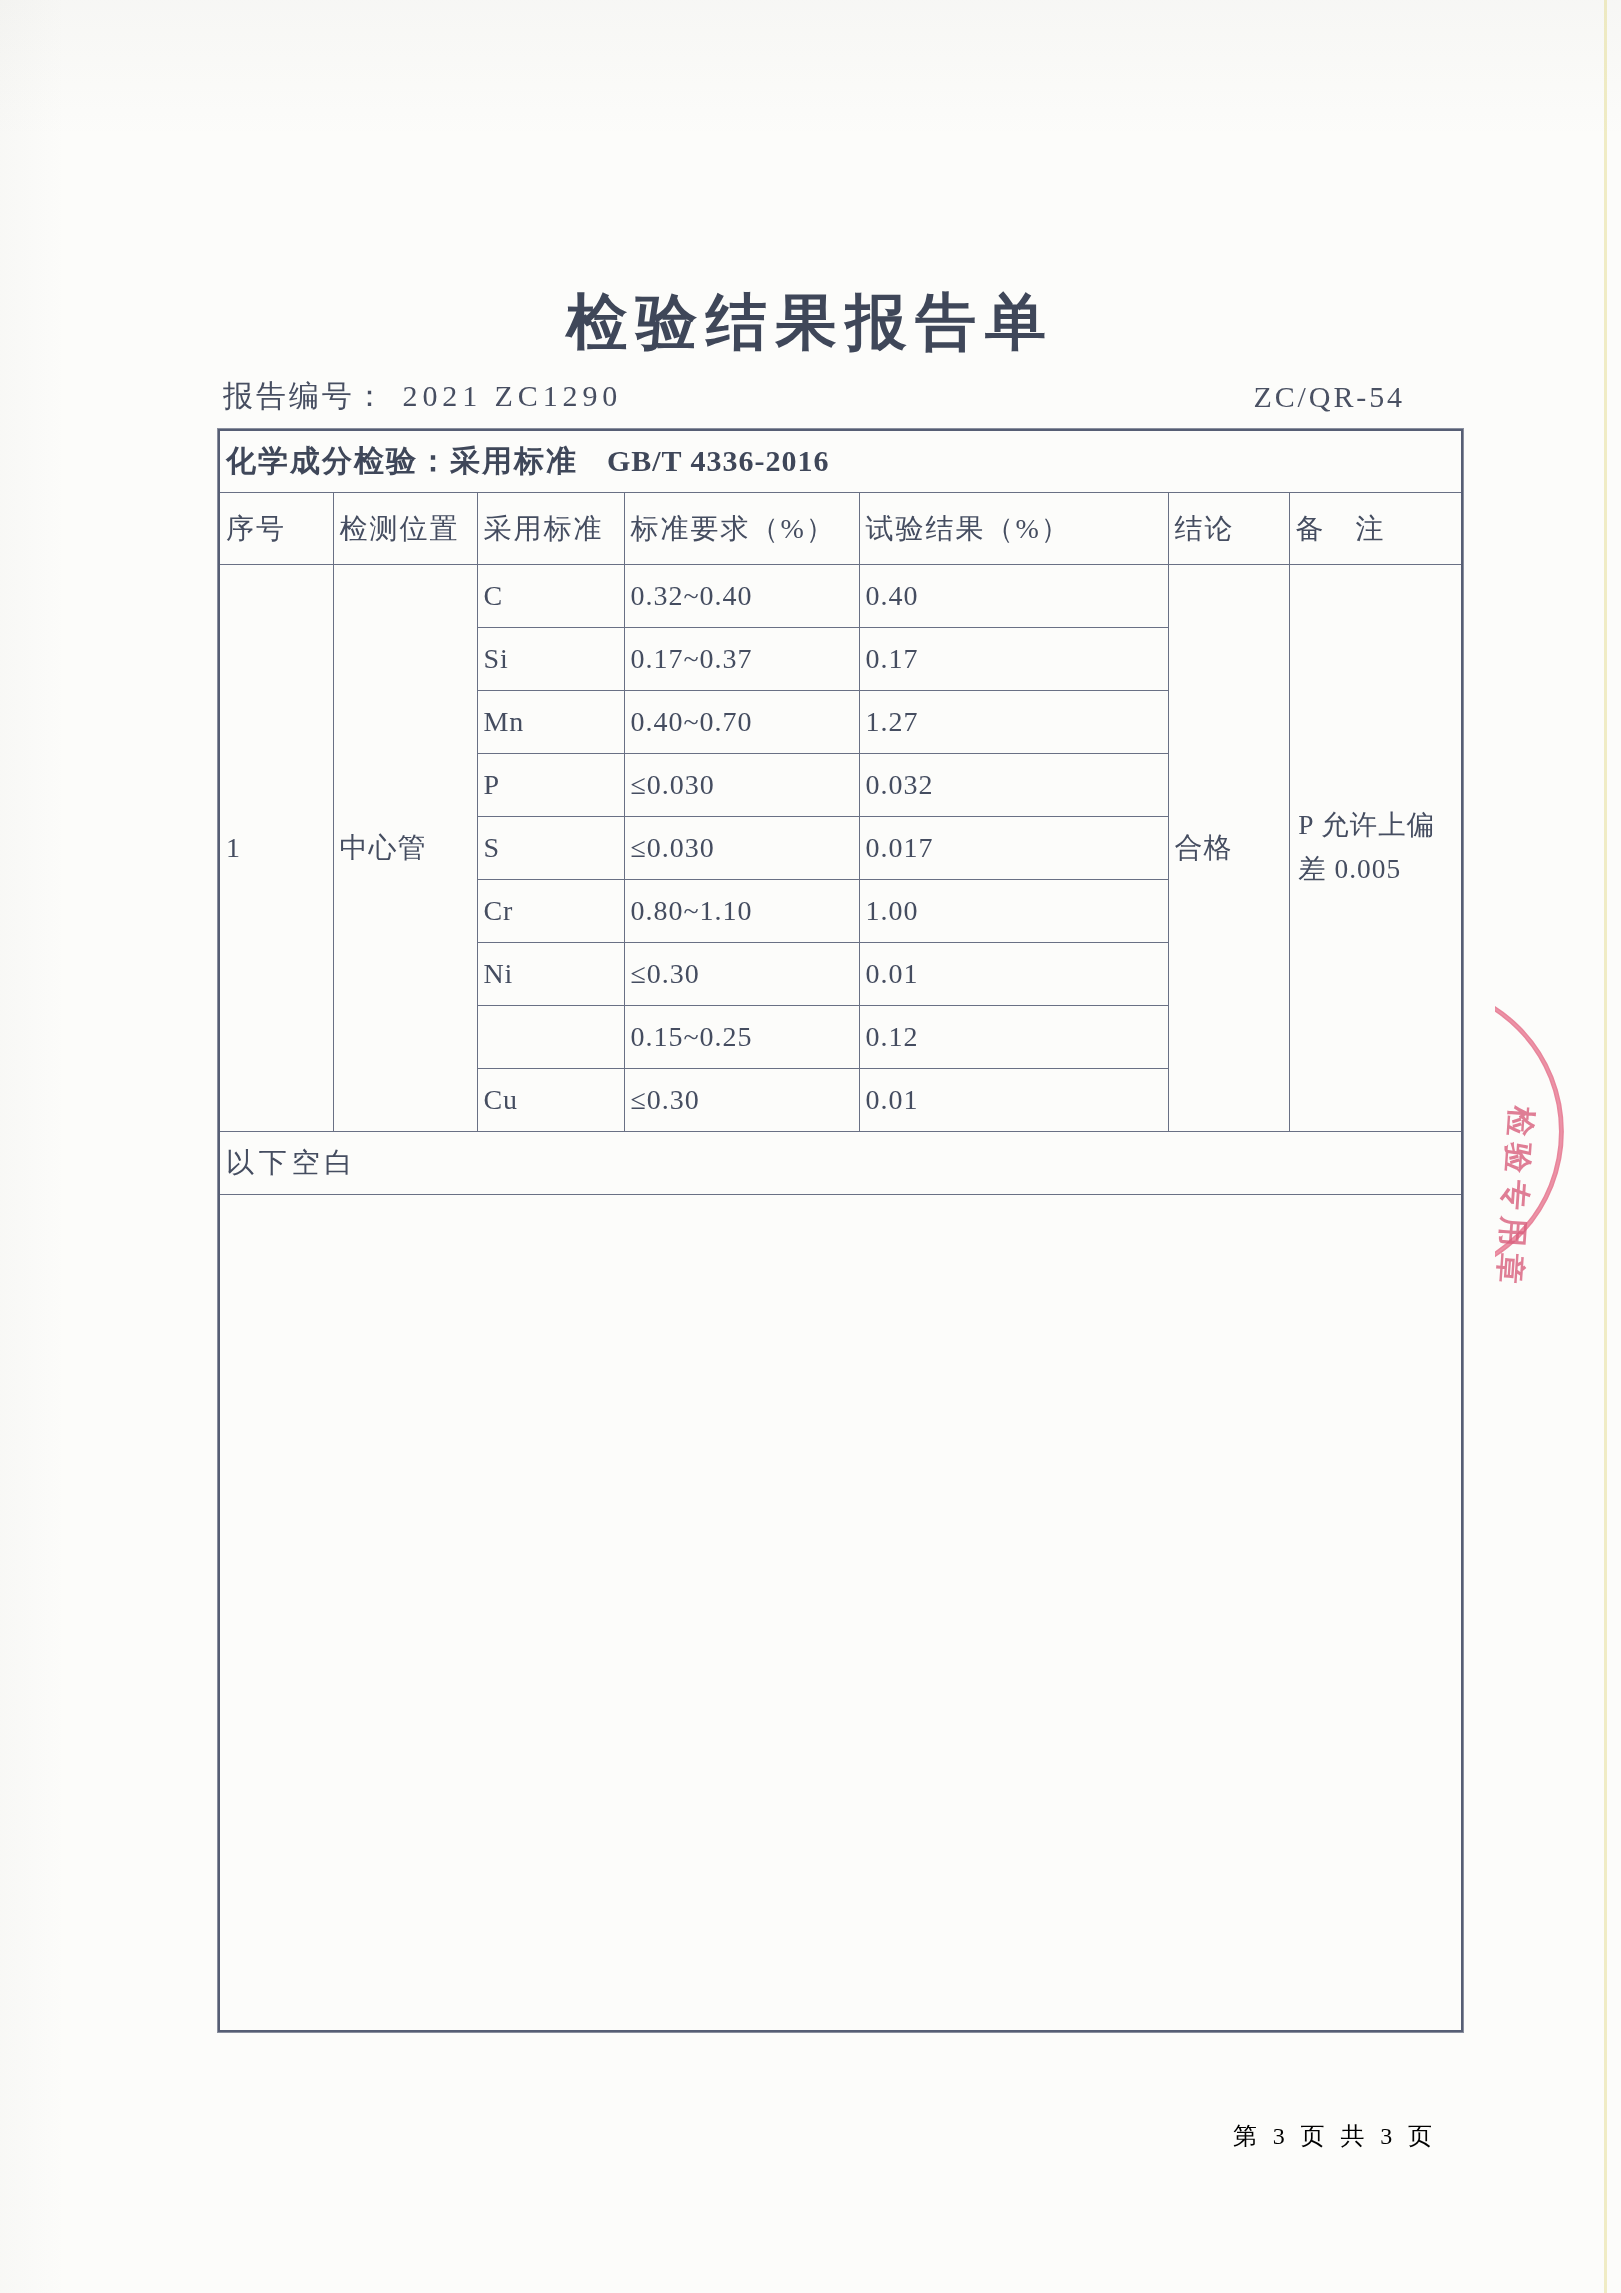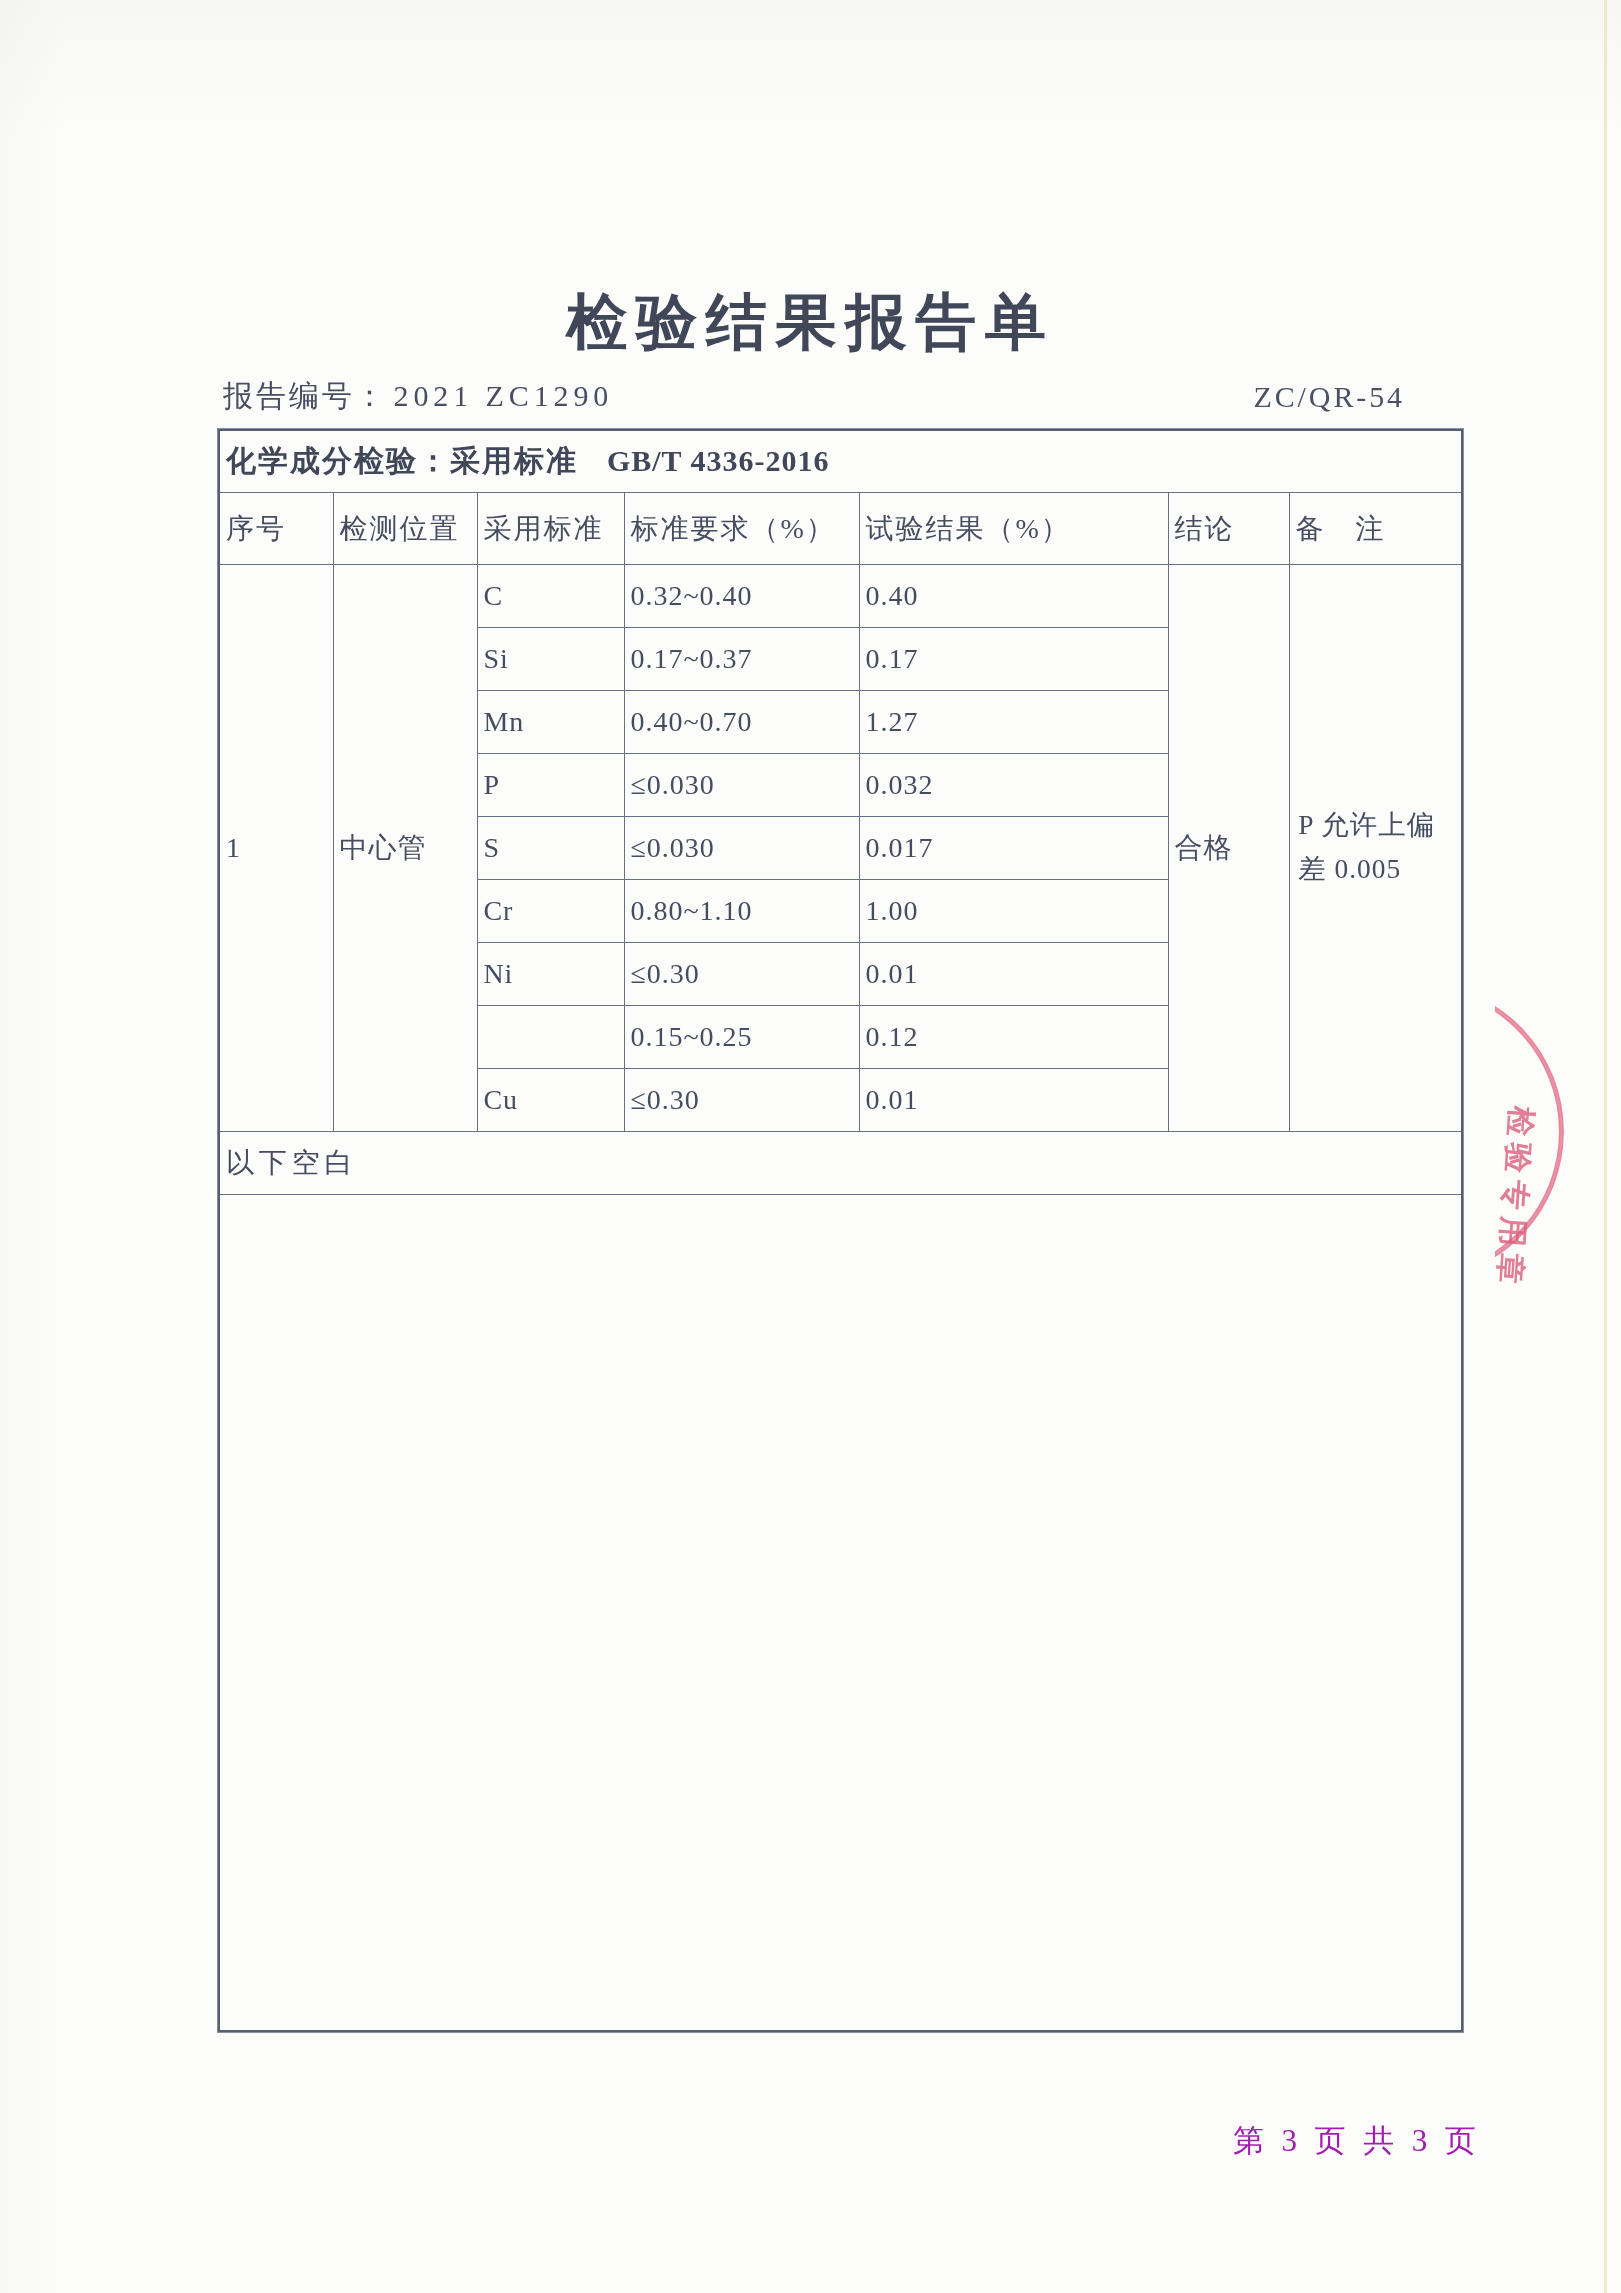--- a/index.html
+++ b/index.html
@@ -29,21 +29,21 @@
   .report-title {
     position: absolute; top: 282px; left: 0; right: 0;
     text-align: center;
     font-size: 61px; font-weight: bold; letter-spacing: 8.8px;
     color: #3f4759;
   }
   .report-no-line {
     position: absolute; top: 376px; left: 223px;
     font-size: 30px; letter-spacing: 2.9px; color: #474e61;
   }
-  .report-no-line .no-value { margin-left: 6px; letter-spacing: 4.9px; }
+  .report-no-line .no-value { margin-left: 15px; letter-spacing: 4.9px; }
   .form-code {
     position: absolute; top: 380px; right: 216px;
     font-size: 30px; letter-spacing: 2.9px; color: #4a5163;
   }
 
   .report-table {
     position: absolute; top: 429px; left: 218px;
     width: 1243px;
     border-collapse: collapse;
     table-layout: fixed;
@@ -67,21 +67,21 @@
   tr.data-row td { height: 62px; letter-spacing: 1px; }
   td.seq-cell { font-size: 28px; }
   td.loc-cell { letter-spacing: 2.9px; }
   td.conclusion-cell { letter-spacing: 3.9px; }
   td.remark-cell { font-size: 27.4px; line-height: 1.6; padding: 0 8.8px; letter-spacing: 1px; }
   tr.blank-row td { height: 62px; letter-spacing: 4.9px; font-size: 28px; }
   tr.empty-row td { height: 835px; }
 
   .page-footer {
     position: absolute; top: 2120px; left: 1233px;
-    font-size: 31px; letter-spacing: 4.9px; color: #a21caf;
+    font-size: 24px; letter-spacing: 4.9px; color: #000000;
   }
 
   
   .stamp-arc { position: absolute; left: 1495px; top: 970px; }
   .stamp-text {
     position: absolute; left: 1494px; top: 1106px;
     writing-mode: vertical-rl; text-orientation: sideways;
     transform: rotate(4deg);
     font-size: 30px; letter-spacing: 6.9px;
     color: #d95f7d; opacity: 0.8;

